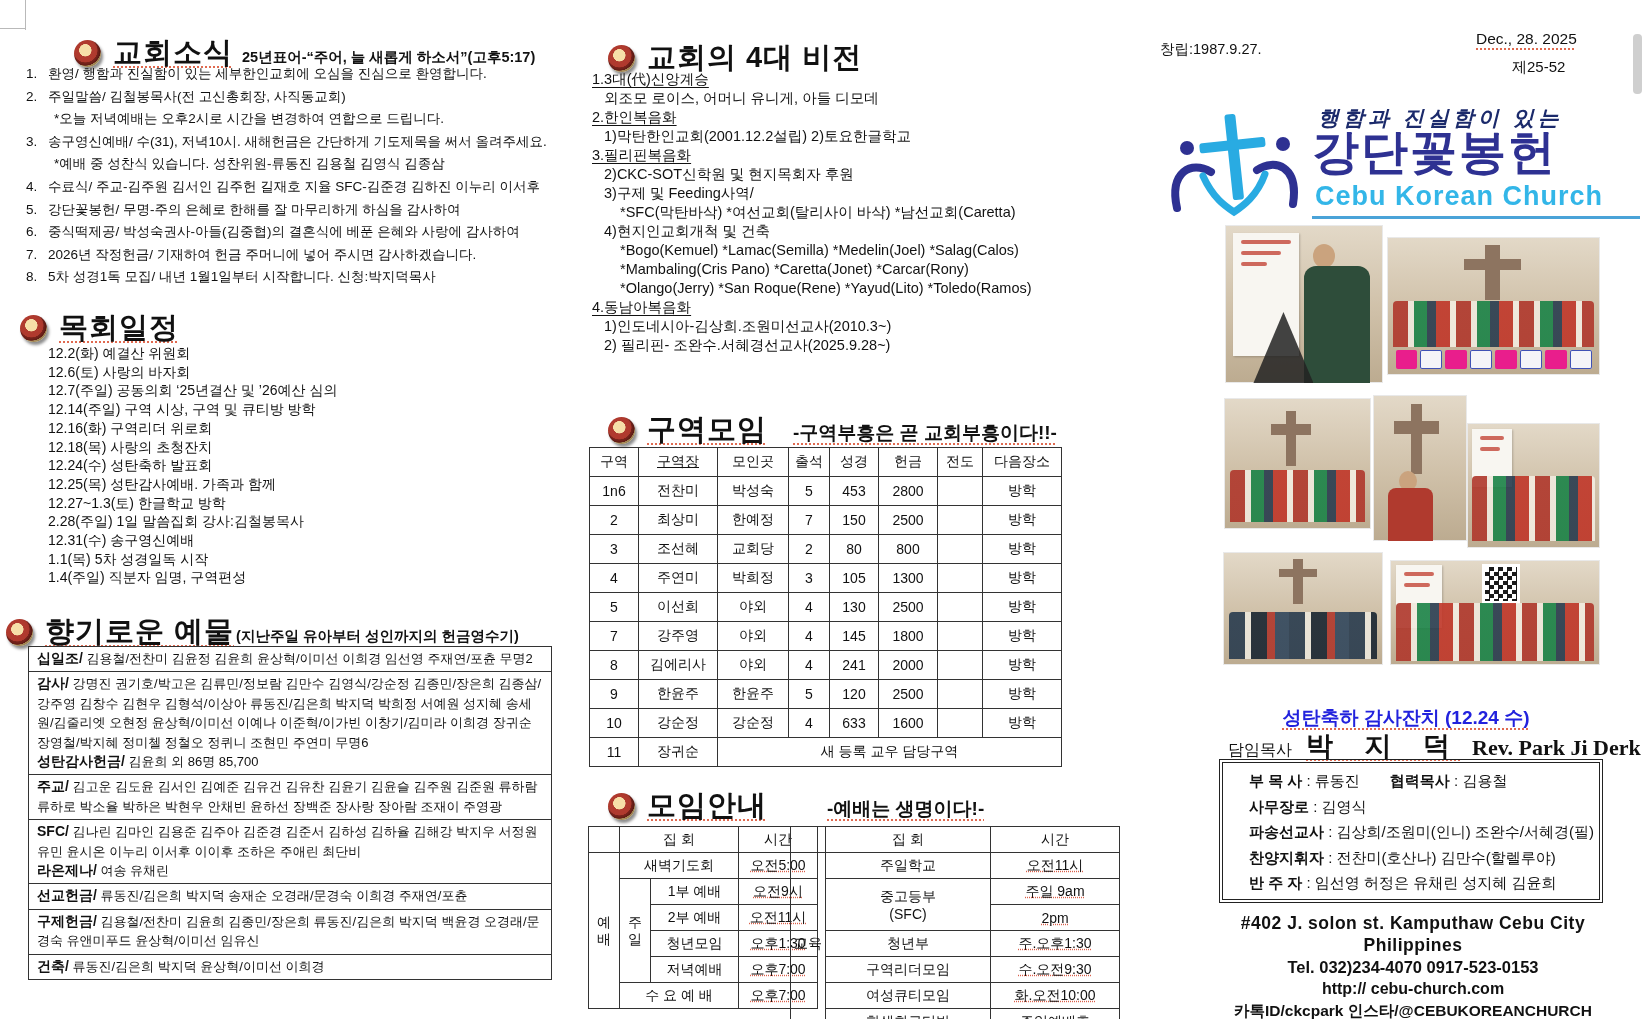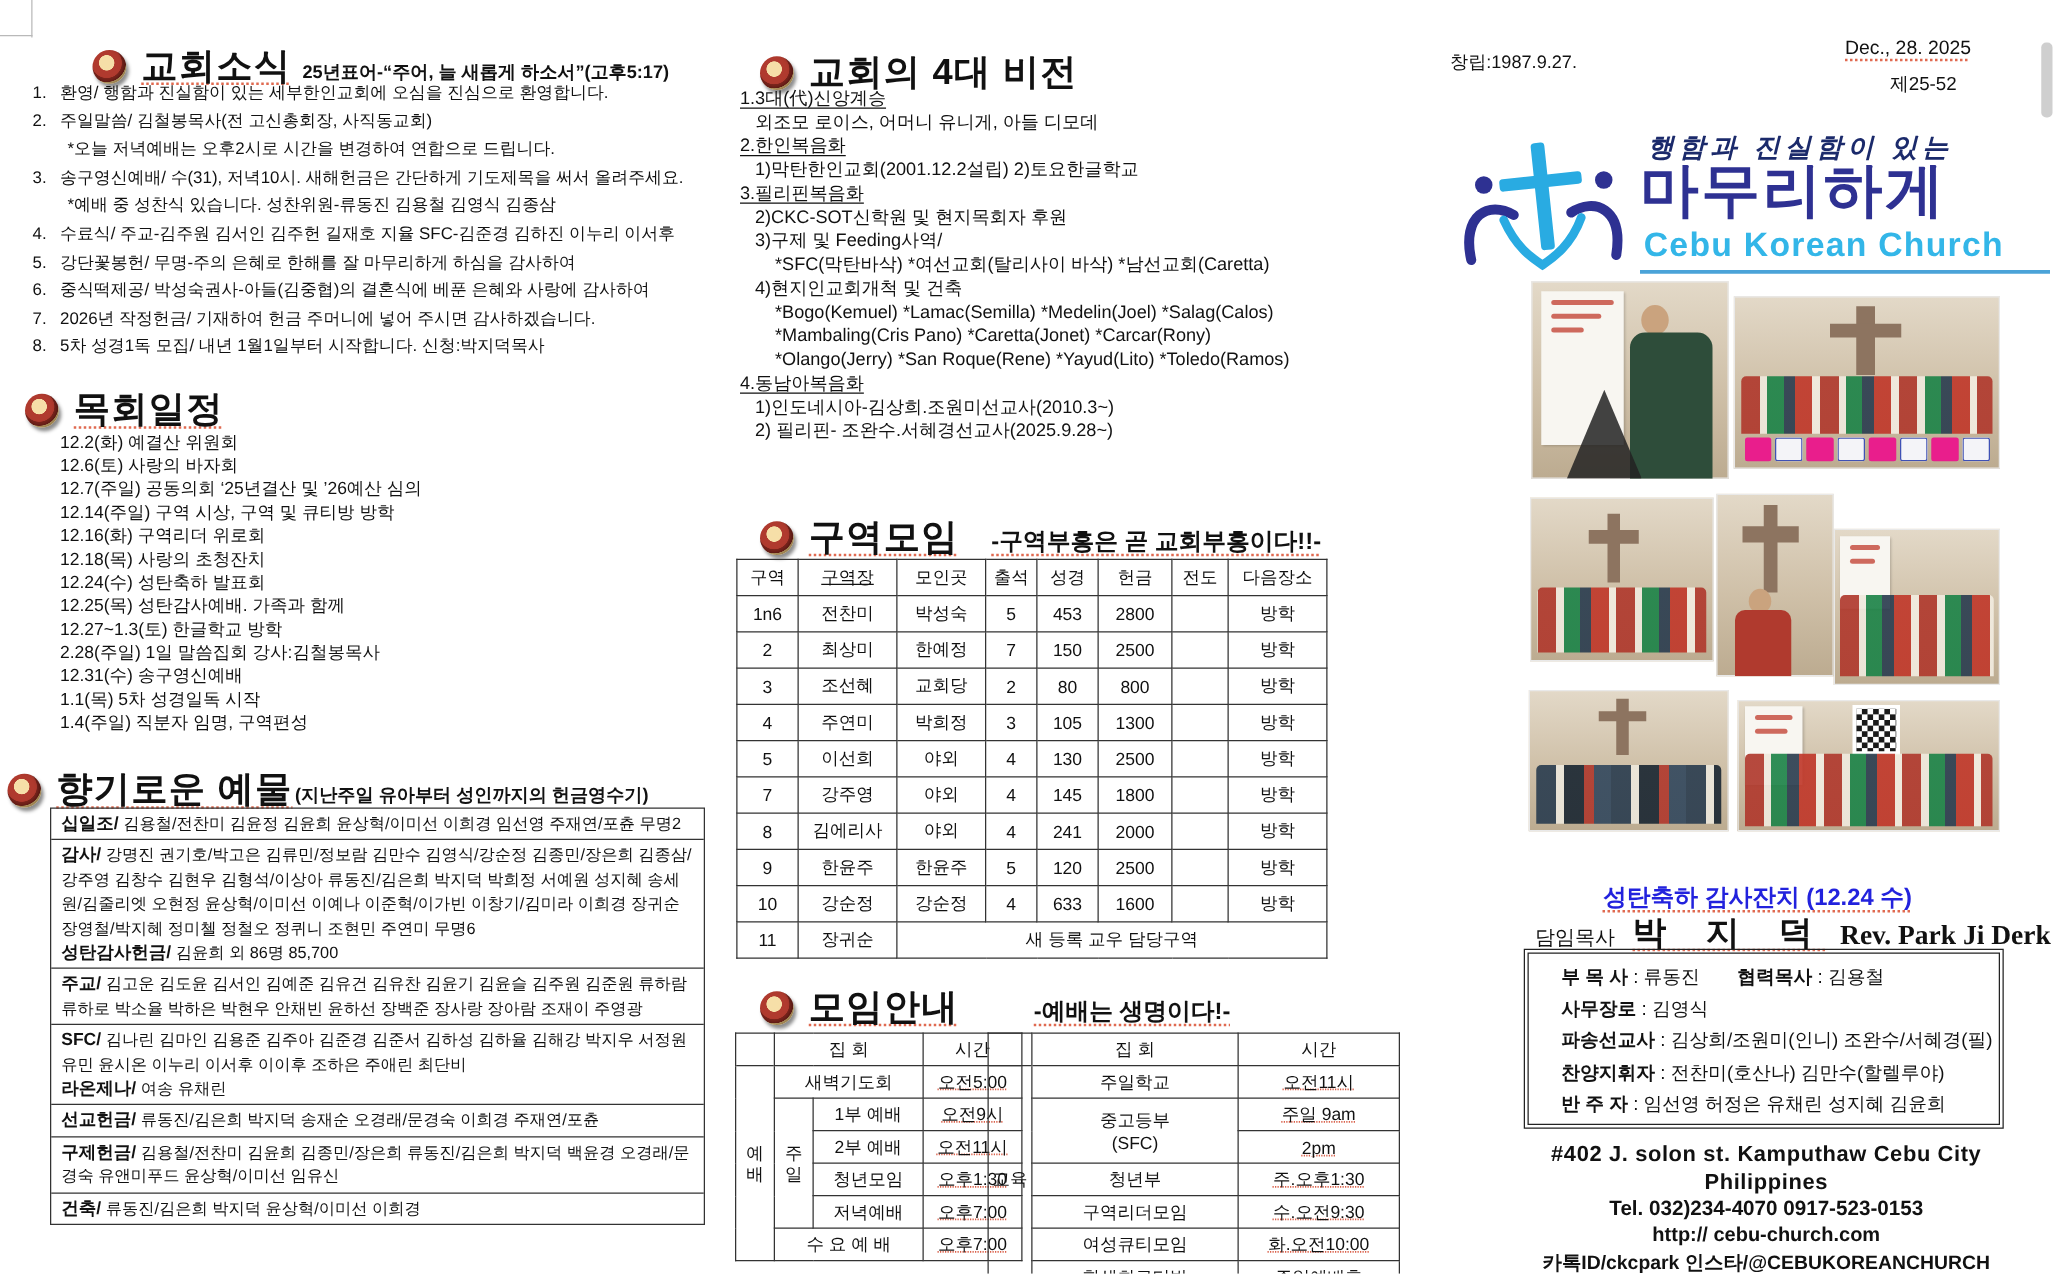--- a/index.html
+++ b/index.html
@@ -15,21 +15,21 @@
   .u-red{text-decoration:underline;text-decoration-style:dotted;text-decoration-color:#e06a50;text-decoration-thickness:2px;text-underline-offset:4px;}
   .sec-sub{font-size:14.5px;font-weight:700;margin-left:9px;}
   .sec-motto{font-size:19px;font-weight:800;margin-left:26px;}
   
   .news-list{position:absolute;left:26px;top:64px;width:528px;font-size:13.5px;}
   .news-item{display:flex;line-height:19px;margin-bottom:3.6px;}
   .news-item .num{flex:0 0 22px;}
   .news-sub{padding-left:28px;line-height:19px;margin-bottom:3.6px;}
   .sched-list{position:absolute;left:48px;top:344px;width:505px;font-size:14px;}
   .sched-line{line-height:18.7px;}
-  .off-wrap{position:absolute;left:40px;top:646px;width:522px;border:1.6px solid #333;}
+  .off-wrap{position:absolute;left:28px;top:646px;width:522px;border:1.6px solid #333;}
   .off-row{border-top:1.4px solid #333;padding:2px 8px 3px 8px;font-size:13px;line-height:19.4px;}
   .off-row:first-child{border-top:none;}
   .off-label{font-weight:800;font-size:14px;}
   
   .vision-list{position:absolute;left:590px;top:70px;width:515px;font-size:14.5px;}
   .v{line-height:19px;}
   .v1{padding-left:2px;text-decoration:underline;text-underline-offset:3px;}
   .v2{padding-left:14px;}
   .v3{padding-left:30px;}
   table.grid{border-collapse:collapse;text-align:center;font-size:14px;}
@@ -423,21 +423,21 @@
       <rect x="64" y="4" width="11" height="86" rx="3" fill="#29abe2"></rect>
       <rect x="36" y="30" width="66" height="10" rx="3" fill="#29abe2"></rect>
     </g>
     <circle cx="22" cy="38" r="7" fill="#2e3192"></circle>
     <path d="M12,98 C4,62 26,50 46,62" stroke="#2e3192" stroke-width="8" fill="none" stroke-linecap="round"></path>
     <circle cx="118" cy="34" r="7" fill="#2e3192"></circle>
     <path d="M128,94 C134,56 110,48 92,60" stroke="#2e3192" stroke-width="8" fill="none" stroke-linecap="round"></path>
     <path d="M38,66 C48,88 60,96 69,102 C78,96 92,86 100,64" stroke="#29abe2" stroke-width="7" fill="none" stroke-linecap="round"></path>
   </svg>
   <div class="tagline">행함과 진실함이 있는</div>
-  <div class="name-ko">마무리하게</div>
+  <div class="name-ko">강단꽃봉헌</div>
   <div class="name-en">Cebu Korean Church</div>
   <div class="blue-rule"></div>
 
   <div class="ph" style="left:1225px;top:225px;width:158px;height:158px;">
     <div class="banner" style="left:5%;top:5%;width:42%;height:78%;">
         <i></i>
         <i style="width:60%;"></i>
         <i style="width:40%;"></i>
       </div>
     <div class="fig-head" style="left:56%;top:12%;width:22px;height:24px;"></div>

